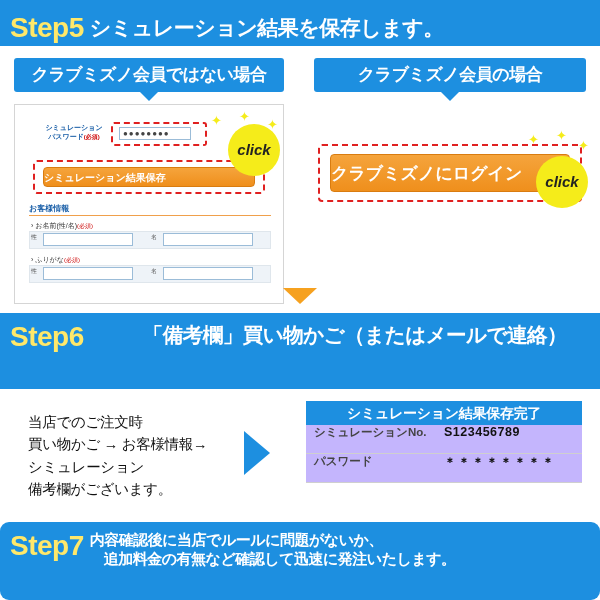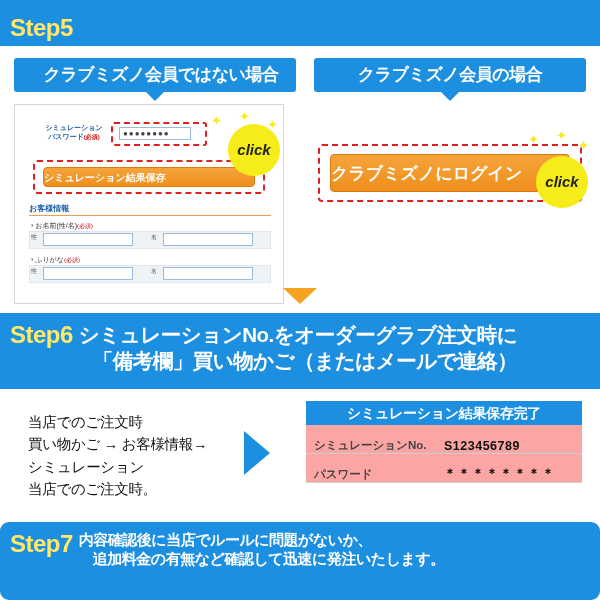--- a/index.html
+++ b/index.html
@@ -17,21 +17,21 @@
     background:#1d8fe0;
     color:#ffffff;
     display:flex;
     align-items:flex-start;
     box-sizing:border-box;
     width:600px;
   }
   .step-label{
     color:#ffe86a;
     font-weight:bold;
-    font-size:24px;
+    font-size:28px;
     letter-spacing:-0.5px;
     line-height:1.1;
     flex:0 0 auto;
     padding-right:6px;
   }
   .step-text{
     font-weight:bold;
     font-size:21px;
     line-height:1.25;
     letter-spacing:-0.5px;
@@ -142,50 +142,51 @@
     position:absolute;
     font-size:14.5px;
     color:#111;
     line-height:1.55;
     letter-spacing:-0.3px;
   }
 
   
   .result-panel{
     position:absolute;
-    background:#fca5a5;
+    background:#c4b5fd;
     box-sizing:border-box;
   }
   .result-head{
     background:#1d8fe0;color:#fff;font-weight:bold;font-size:14px;
     text-align:center;line-height:24px;height:24px;letter-spacing:-0.3px;
   }
   .result-row{
-    display:flex;align-items:flex-end;height:28px;border-bottom:1px solid #cfcfcf;
+    display:flex;align-items:flex-start;height:28px;border-bottom:1px solid #cfcfcf;
     font-size:11.5px;color:#333;
   }
   .result-row .k{width:130px;padding-left:8px;font-weight:bold;color:#444;}
   .result-row .v{font-weight:bold;color:#111;font-size:12.5px;letter-spacing:0.5px;}
   .result-row .v.stars{letter-spacing:2px;font-size:12px;}
 
   .customer-title{font-size:8px;font-weight:bold;color:#1a5fa8;}
   .grayline{background:#e9eef3;}
 </style>
 </head>
 <body>
 
 <div class="page">
 
   <div class="stepbar" id="step5" style="position:absolute;top:0;left:0;height:46px;">
     <span class="step-label">Step5</span>
+    <span class="step-text">シミュレーション結果を保存します。</span>
   </div>
 
   <div class="section" style="position:absolute;top:46px;left:0;height:267px;">
 
-    <div class="colhead" style="left:14px;top:12px;width:270px;padding-left:12px;">
+    <div class="colhead" style="left:14px;top:12px;width:270px;">
       <span>クラブミズノ会員ではない場合</span>
       <span class="notch"></span>
     </div>
     <div class="colhead" style="left:314px;top:12px;width:272px;text-align:center;">
       <span>クラブミズノ会員の場合</span>
       <span class="notch"></span>
     </div>
 
     <div class="shot" style="left:14px;top:58px;width:270px;height:200px;">
 
@@ -247,35 +248,34 @@
     </div>
     <div class="dashed-red" style="left:318px;top:98px;width:264px;height:58px;"></div>
 
     <div class="click-badge" style="left:536px;top:110px;">
       <span>click</span>
     </div>
 
     <div class="big-arrow-down" style="left:283px;top:242px;"></div>
   </div>
 
-  <div class="stepbar" id="step6" style="position:absolute;top:313px;left:0;height:76px;">
+  <div class="stepbar" id="step6" style="position:absolute;top:313px;left:0;height:76px;gap:39px;">
     <span class="step-label">Step6</span>
     <span>
-      <div class="step-text">シミュレーションNo.をオーダーグラブ注文時に</div>
       <div class="step-text" style="padding-left:14px;">「備考欄」買い物かご（またはメールで連絡）</div>
     </span>
   </div>
 
   <div class="section" style="position:absolute;top:389px;left:0;height:133px;">
 
     <div class="note-box" style="left:28px;top:22px;width:200px;">
       <div>当店でのご注文時</div>
       <div>買い物かご → お客様情報→</div>
       <div>シミュレーション</div>
-      <div>当店でのご注文時。</div>
+      <div>備考欄がございます。</div>
     </div>
 
     <div class="big-arrow-right" style="left:244px;top:42px;"></div>
 
     <div class="result-panel" style="left:306px;top:12px;width:276px;">
       <div class="result-head">シミュレーション結果保存完了</div>
       <div class="result-row">
         <span class="k">シミュレーションNo.</span>
         <span class="v">S123456789</span>
       </div>

